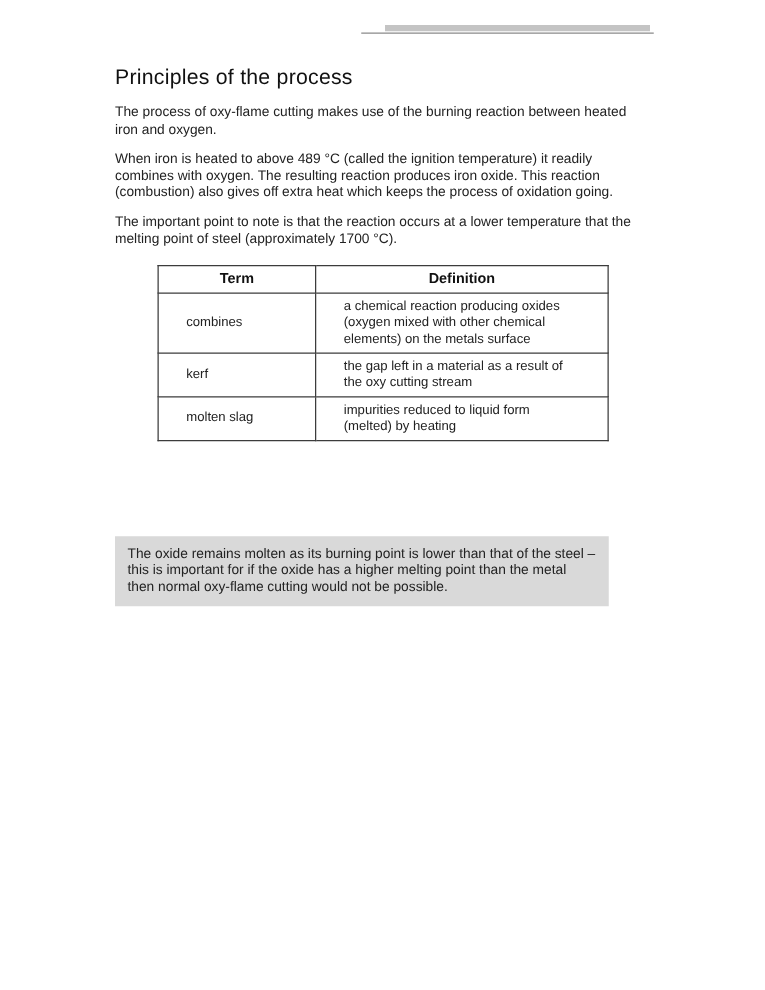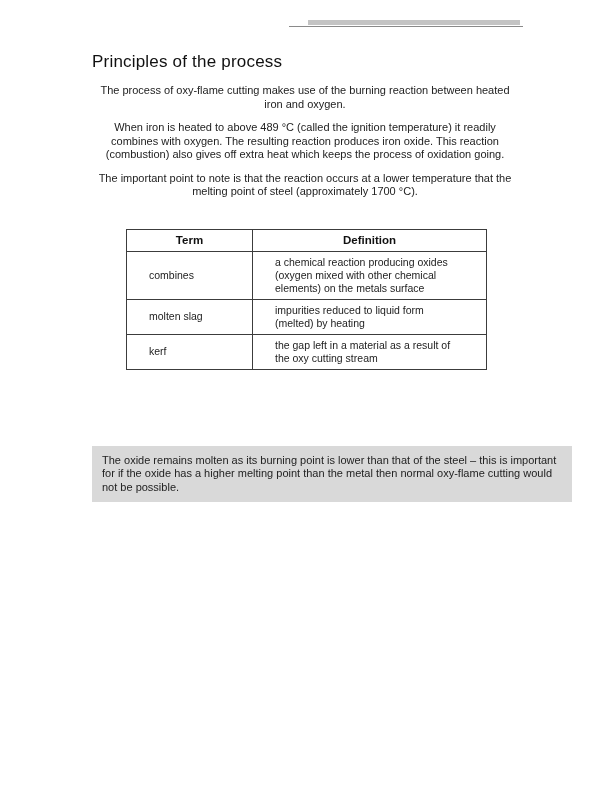--- a/index.html
+++ b/index.html
@@ -45,26 +45,25 @@
     font-weight: normal;
     letter-spacing: 0.2px;
     margin: 0 0 12px 0;
     color: #111111;
   }
   p.body-par {
     font-size: 11px;
     line-height: 13.5px;
     margin: 0 0 10px 0;
     color: #222222;
-    text-align: center;
   }
   
   table.term-table {
     border-collapse: collapse;
-    margin: 30px 0 0 34px;
+    margin: 13px 0 0 34px;
     width: 360px;
     table-layout: fixed;
   }
   table.term-table th,
   table.term-table td {
     border: 1px solid #3c3c3c;
     font-size: 10.5px;
     line-height: 13px;
     padding: 4px 22px;
     vertical-align: middle;
@@ -78,21 +77,21 @@
     color: #111111;
   }
   table.term-table col.col-term  { width: 126px; }
   table.term-table col.col-def   { width: 234px; }
   
   .note-box {
     margin: 76px 0 0 0;
     background: #d9d9d9;
     padding: 8px 10px;
     box-sizing: border-box;
-    width: 480px;
+    width: 395px;
   }
   .note-box p {
     margin: 0;
     font-size: 11px;
     line-height: 13.5px;
     color: #222222;
   }
 </style>
 </head>
 <body>
@@ -123,26 +122,26 @@
           <th>Term</th>
           <th>Definition</th>
         </tr>
       </thead>
       <tbody>
         <tr>
           <td>combines</td>
           <td>a chemical reaction producing oxides (oxygen mixed with other chemical elements) on the metals surface</td>
         </tr>
         <tr>
+          <td>kerf</td>
+          <td>the gap left in a material as a result of the oxy cutting stream</td>
+        </tr>
+        <tr>
           <td>molten slag</td>
           <td>impurities reduced to liquid form (melted) by heating</td>
-        </tr>
-        <tr>
-          <td>kerf</td>
-          <td>the gap left in a material as a result of the oxy cutting stream</td>
         </tr>
       </tbody>
     </table>
 
     <div class="note-box">
       <p>The oxide remains molten as its burning point is lower than that of the steel – this is important for if the oxide has a higher melting point than the metal then normal oxy-flame cutting would not be possible.</p>
     </div>
 
   </div>
 </div>

